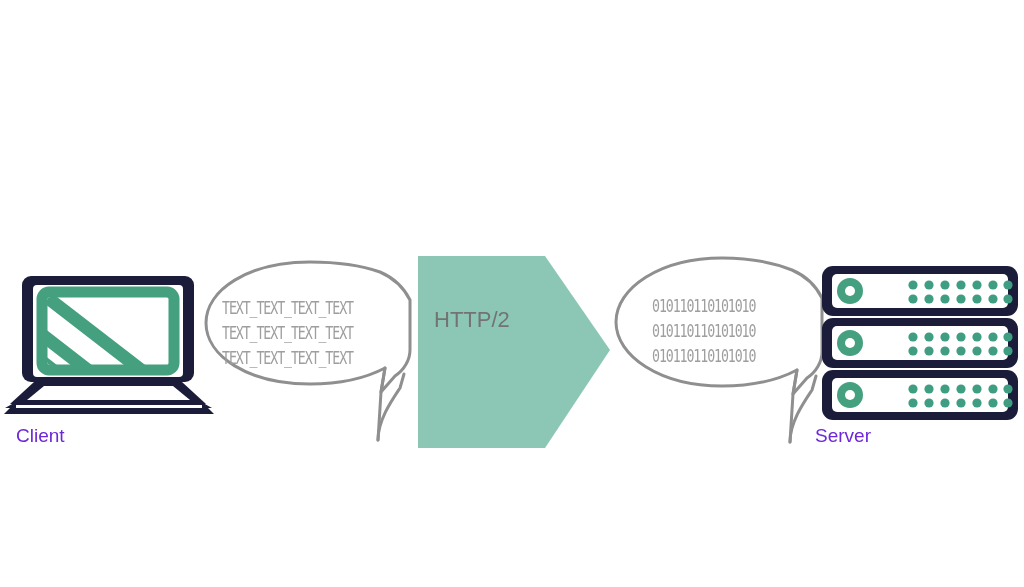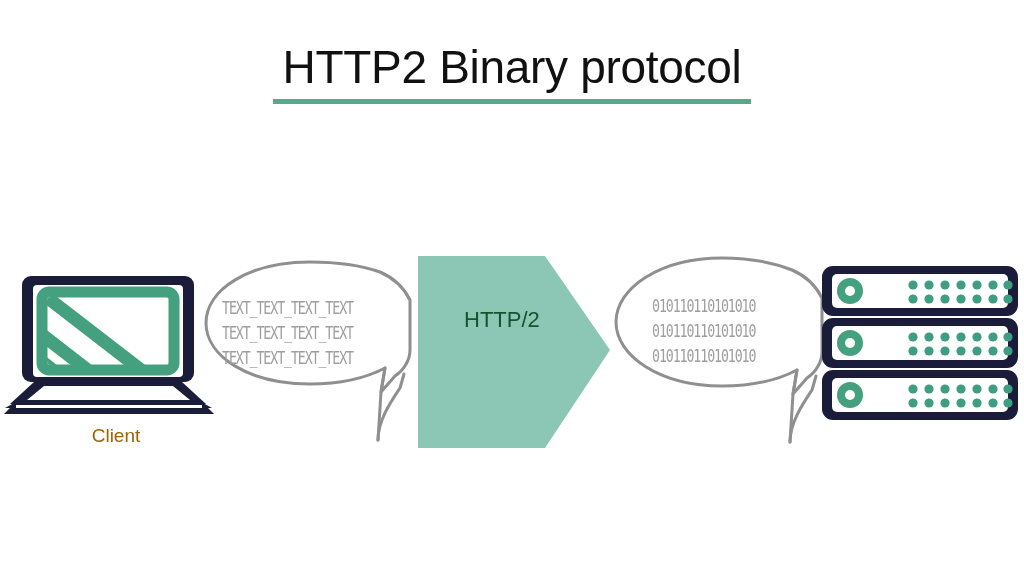--- a/index.html
+++ b/index.html
@@ -67,49 +67,44 @@
     letter-spacing: -1.4px;
     white-space: nowrap;
     transform: scaleX(0.78);
     transform-origin: left center;
   }
   #left-bubble-text { left: 222px; top: 296px; }
   #right-bubble-text { left: 652px; top: 294px; }
 
   #converter-text {
     position: absolute;
-    left: 464px;
+    left: 434px;
     top: 305px;
     width: 160px;
-    color: #14532d;
+    color: #737373;
     font-size: 22px;
     line-height: 29px;
     font-weight: 400;
   }
   #converter-text div { white-space: nowrap; }
 
   .node-label {
     position: absolute;
-    color: #a16207;
+    color: #6d28d9;
     font-size: 19px;
-    text-align: center;
     width: 200px;
   }
   #client-label { left: 16px; top: 425px; }
   #server-label { left: 815px; top: 425px; }
 </style>
 </head>
 <body>
 
 <div id="slide">
 
-  <div id="title-block">
-    <span id="page-title">HTTP2 Binary protocol</span>
-    <span id="title-underline"></span>
-  </div>
 
   <svg id="art" viewBox="0 0 1024 587" xmlns="http://www.w3.org/2000/svg">
 
     <g>
       <path d="M 310 262
                C 248 262 206 290 206 323
                C 206 356 248 384 310 384
                C 340 384 366 378 385 368
                L 381 392
                L 395 376
@@ -242,14 +237,15 @@
     <div>010110110101010</div>
     <div>010110110101010</div>
     <div>010110110101010</div>
   </div>
 
   <div id="converter-text">
     <div>HTTP/2</div>
   </div>
 
   <div id="client-label" class="node-label">Client</div>
+  <div id="server-label" class="node-label">Server</div>
 
 </div>
 
 </body></html>

